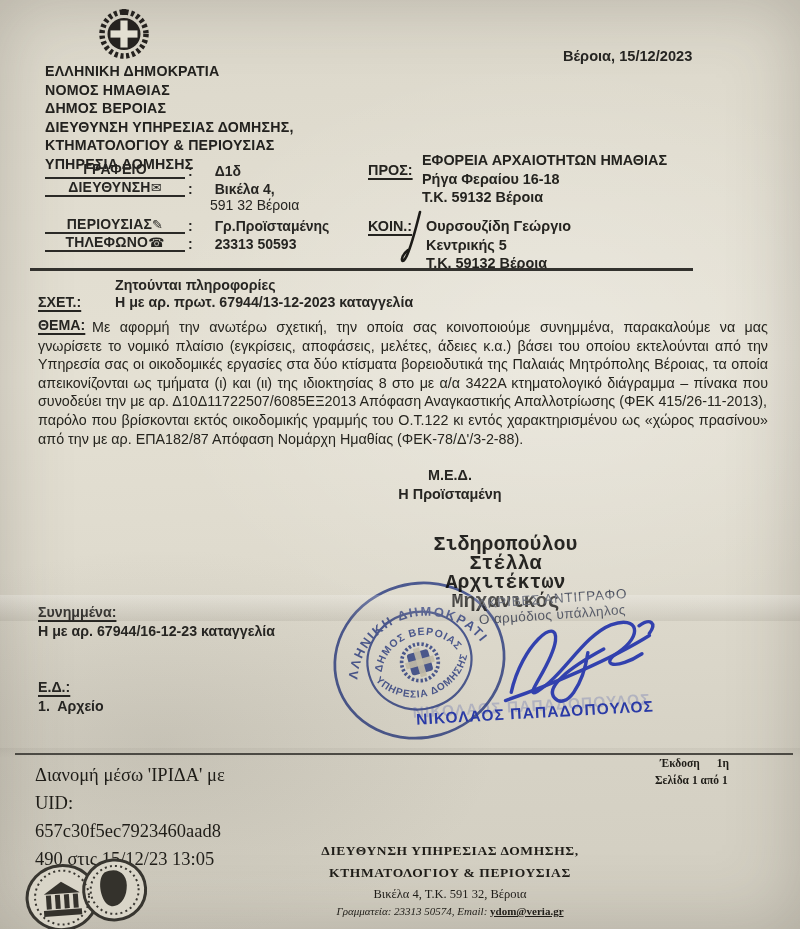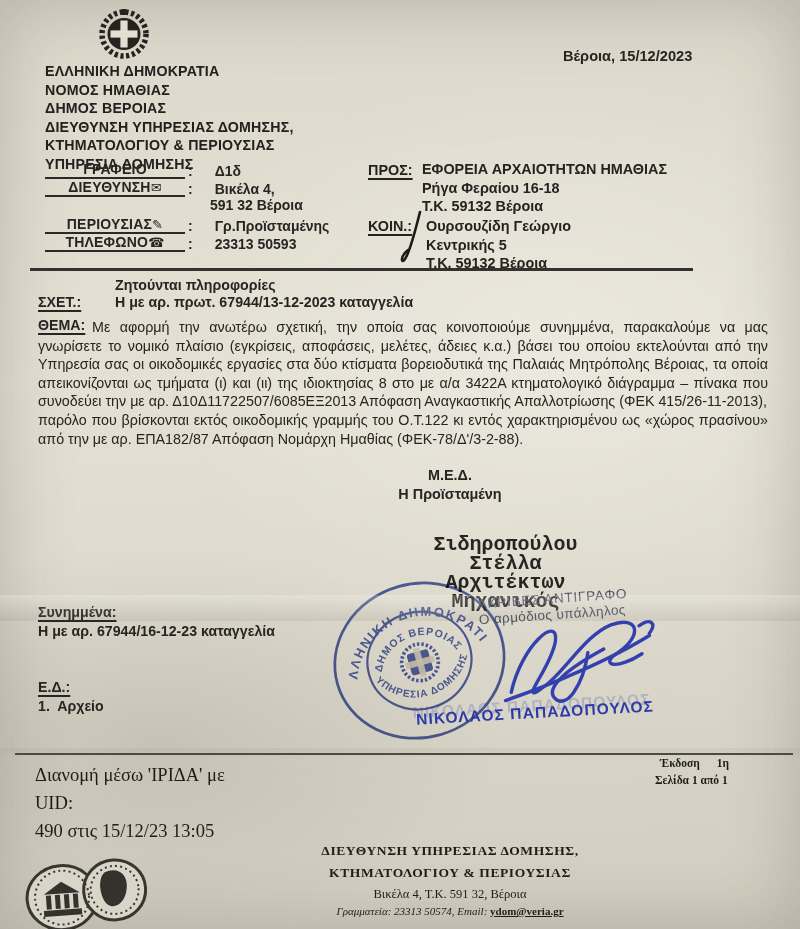--- a/index.html
+++ b/index.html
@@ -70,40 +70,40 @@
     <span class="fval">Δ1δ</span>
   </div>
   <div class="abs frow" style="left:45px;top:179px;">
     <span class="flabel">
         <span>ΔΙΕΥΘΥΝΣΗ</span>
         <span class="ficon">✉</span>
       </span>
     <span class="fcolon">:</span>
     <span class="fval">Βικέλα 4,</span>
   </div>
-  <div class="abs" style="left:210px;top:197px;font-size:14px;font-weight:700;">591 32 Βέροια</div>
+  <div class="abs" style="left:210px;top:197px;font-size:14px;font-weight:400;">591 32 Βέροια</div>
   <div class="abs frow" style="left:45px;top:216px;">
     <span class="flabel">
         <span>ΠΕΡΙΟΥΣΙΑΣ</span>
         <span class="ficon">✎</span>
       </span>
     <span class="fcolon">:</span>
     <span class="fval">Γρ.Προϊσταμένης</span>
   </div>
   <div class="abs frow" style="left:45px;top:234px;">
     <span class="flabel">
         <span>ΤΗΛΕΦΩΝΟ</span>
         <span class="ficon">☎</span>
       </span>
     <span class="fcolon">:</span>
     <span class="fval">23313 50593</span>
   </div>
 
   <div class="abs recip u" style="left:368px;top:161px;">ΠΡΟΣ:</div>
-  <div class="abs" style="left:422px;top:160px;">
+  <div class="abs" style="left:422px;top:151px;">
     <div class="recip">ΕΦΟΡΕΙΑ ΑΡΧΑΙΟΤΗΤΩΝ ΗΜΑΘΙΑΣ</div>
     <div class="recip">Ρήγα Φεραίου 16-18</div>
     <div class="recip">Τ.Κ. 59132 Βέροια</div>
   </div>
 
   <div class="abs recip u" style="left:368px;top:217px;">ΚΟΙΝ.:</div>
   <svg class="abs ni" style="left:398px;top:210px;" width="26" height="58" viewBox="0 0 26 58">
     <path d="M22,2 C18,18 12,42 7,49 C3,55 2,46 10,40" fill="none" stroke="#1c1b18" stroke-width="2.6" stroke-linecap="round"></path>
   </svg>
   <div class="abs" style="left:426px;top:217px;">
@@ -182,20 +182,21 @@
     </g>
   </svg>
 
   <div class="abs sig-name" style="left:416px;top:704px;">ΝΙΚΟΛΑΟΣ ΠΑΠΑΔΟΠΟΥΛΟΣ</div>
 
   <div class="abs hr-thin ni" style="left:15px;top:753px;width:778px;"></div>
 
   <div class="abs serif" style="left:35px;top:761px;font-size:18.5px;line-height:28px;">
     <div>Διανομή μέσω 'ΙΡΙΔΑ' με</div>
     <div>UID:</div>
+    <div>657c30f5ec7923460aad8</div>
     <div>490 στις 15/12/23 13:05</div>
   </div>
 
   <div class="abs serif" style="left:660px;top:757px;font-size:11.5px;font-weight:bold;">
     <span>Έκδοση</span>
     <span style="margin-left:14px;">1η</span>
   </div>
   <div class="abs serif" style="left:655px;top:774px;font-size:11.5px;font-weight:bold;">Σελίδα 1 από 1</div>
 
   <svg class="abs ni" style="left:22px;top:860px;transform:rotate(-4deg);" width="126" height="72" viewBox="0 0 126 72">

